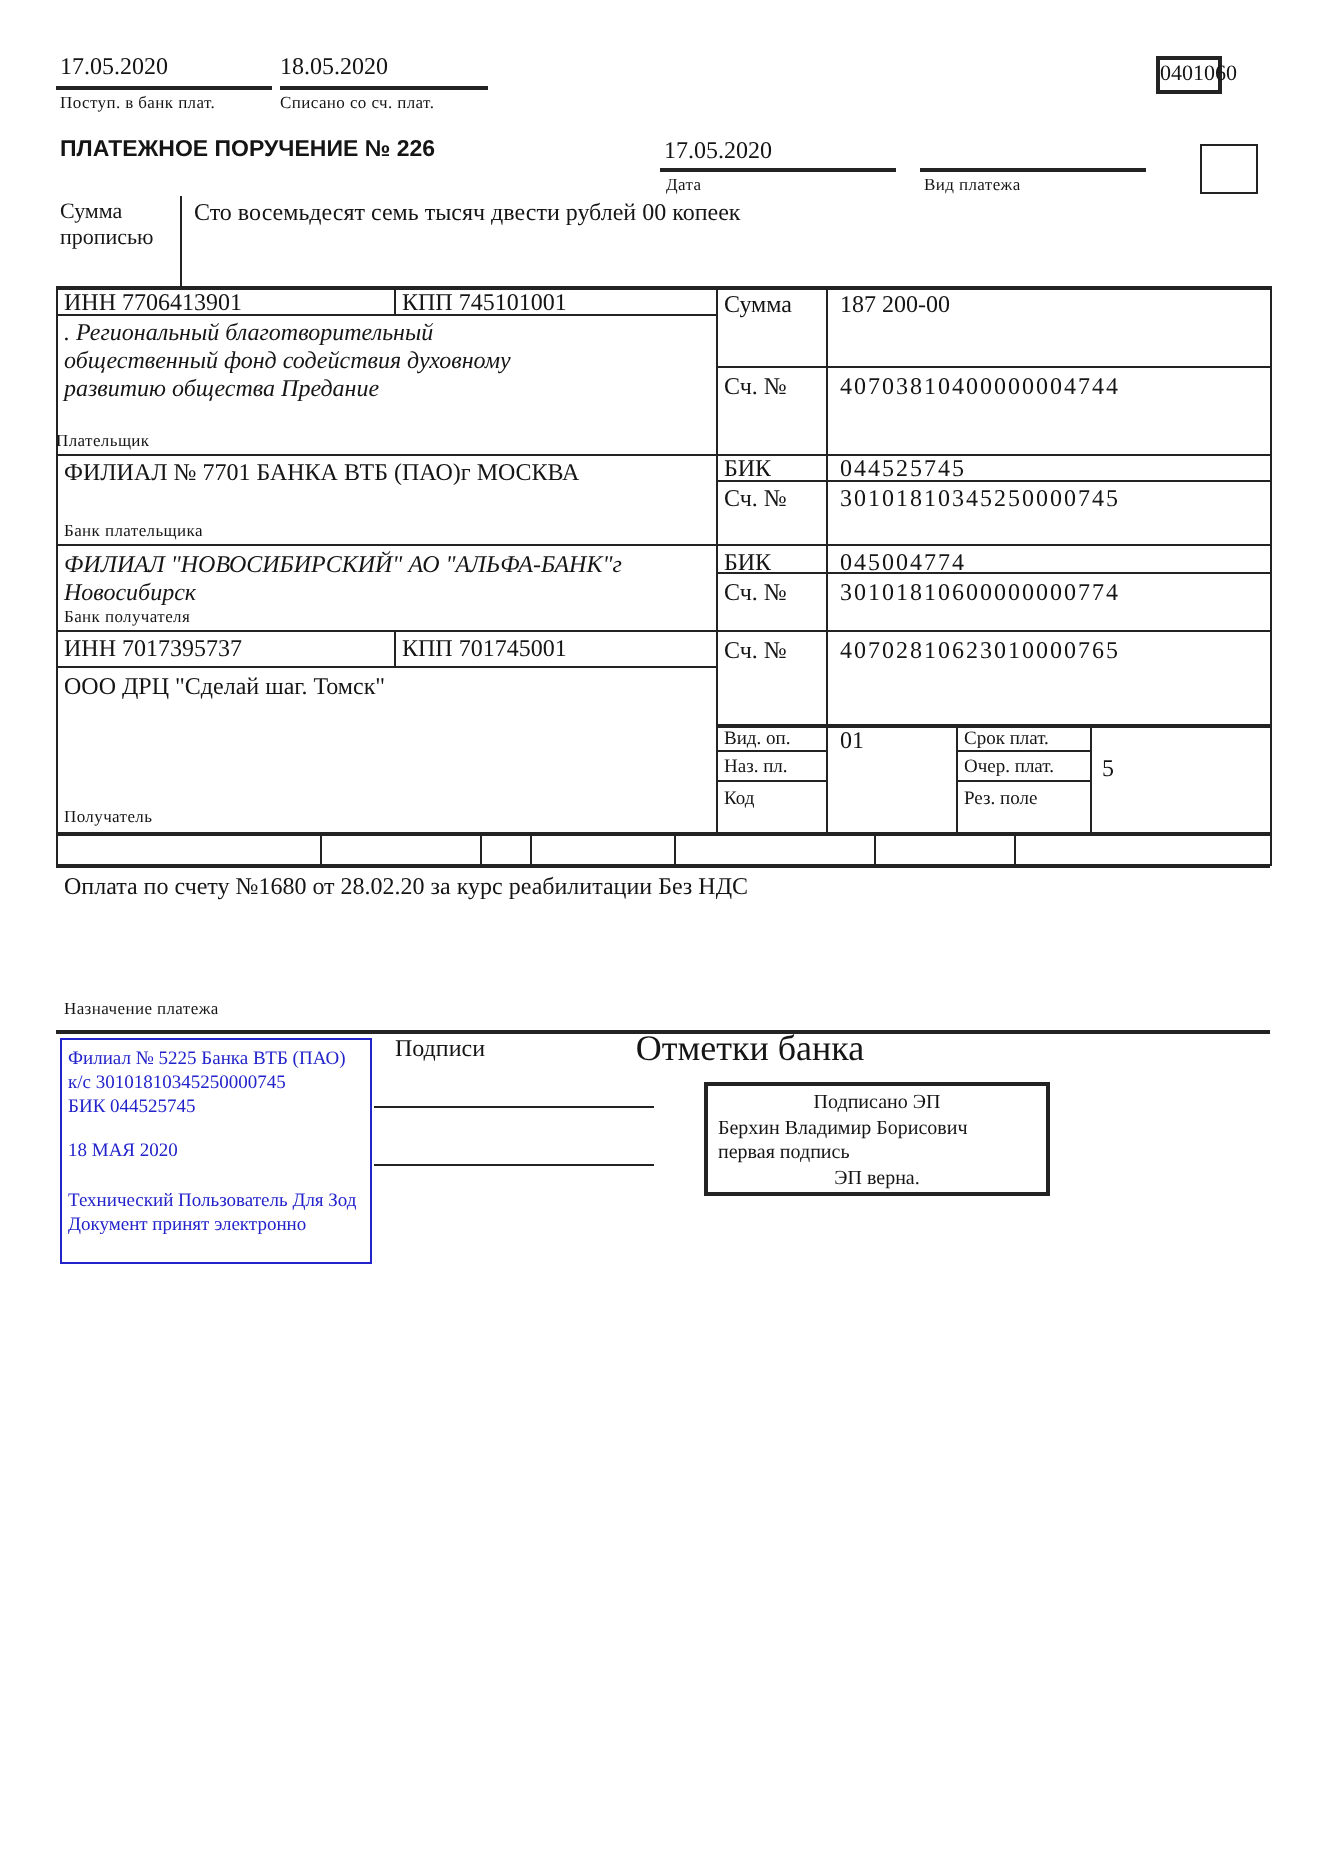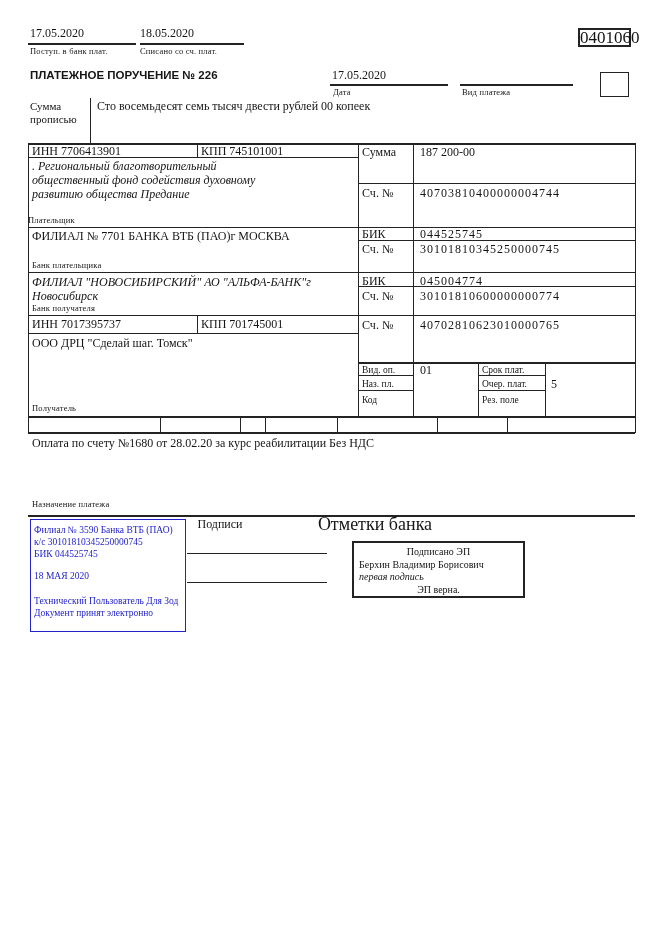--- a/index.html
+++ b/index.html
@@ -18,36 +18,36 @@
   .hl { height:1px; }
   .vl { width:1px; }
   .box { position:absolute; box-sizing:border-box; }
   .stamp {
     border:1px solid #2323cb; color:#2323cb; font-size:9.5px; line-height:12px;
     padding:4px 3px; overflow:hidden;
   }
   .esign { border:2px solid #232323; font-size:10px; line-height:12.5px; padding:3px 5px; }
   .ctr { text-align:center; }
   .b { font-weight:normal; }
-  .i { font-style:italic; }
+  .i { }
 </style>
 </head>
 <body>
 
 <div class="page">
 
   <div class="t" style="left:30px;top:27px">17.05.2020</div>
   <div class="hl" style="left:28px;top:43px;width:108px;height:1.5px"></div>
   <div class="t sm" style="left:30px;top:47px">Поступ. в банк плат.</div>
 
   <div class="t" style="left:140px;top:27px">18.05.2020</div>
   <div class="hl" style="left:140px;top:43px;width:104px;height:1.5px"></div>
   <div class="t sm" style="left:140px;top:47px">Списано со сч. плат.</div>
 
-  <div class="box ctr" style="left:578px;top:28px;width:53px;height:19px;border:2px solid #232323;font-size:17px;line-height:15px">0401060</div>
+  <div class="box ctr" style="left:578px;top:28px;width:33px;height:19px;border:2px solid #232323;font-size:11px;line-height:15px">0401060</div>
 
   <div class="t title" style="left:30px;top:69px">ПЛАТЕЖНОЕ ПОРУЧЕНИЕ № 226</div>
   <div class="t" style="left:332px;top:69px">17.05.2020</div>
   <div class="hl" style="left:330px;top:84px;width:118px;height:1.5px"></div>
   <div class="t sm" style="left:333px;top:88px">Дата</div>
   <div class="hl" style="left:460px;top:84px;width:113px;height:1.5px"></div>
   <div class="t sm" style="left:462px;top:88px">Вид платежа</div>
   <div class="box" style="left:600px;top:72px;width:29px;height:25px;border:1.5px solid #232323"></div>
 
   <div class="t" style="left:30px;top:100px;font-size:11px">Сумма</div>
@@ -132,21 +132,21 @@
   <div class="t sm" style="left:32px;top:500px">Назначение платежа</div>
   <div class="hl" style="left:28px;top:515px;width:607px;height:2px"></div>
 
   <div class="t ctr" style="left:170px;top:518px;width:100px;font-size:12px">Подписи</div>
   <div class="t ctr" style="left:305px;top:518px;width:140px;font-size:18px">Отметки банка</div>
 
   <div class="hl" style="left:187px;top:553px;width:140px"></div>
   <div class="hl" style="left:187px;top:582px;width:140px"></div>
 
   <div class="box stamp" style="left:30px;top:519px;width:156px;height:113px">
-    <div>Филиал № 3590 Банка ВТБ (ПАО)</div>
+    <div>Филиал № 5225 Банка ВТБ (ПАО)</div>
     <div>к/с 30101810345250000745</div>
     <div>БИК 044525745</div>
     <div style="height:10px"></div>
     <div>18 МАЯ 2020</div>
     <div style="height:13px"></div>
     <div style="width:148px;white-space:normal">Технический Пользователь Для Зод</div>
     <div>Документ принят электронно</div>
   </div>
 
   <div class="box esign" style="left:352px;top:541px;width:173px;height:57px">

